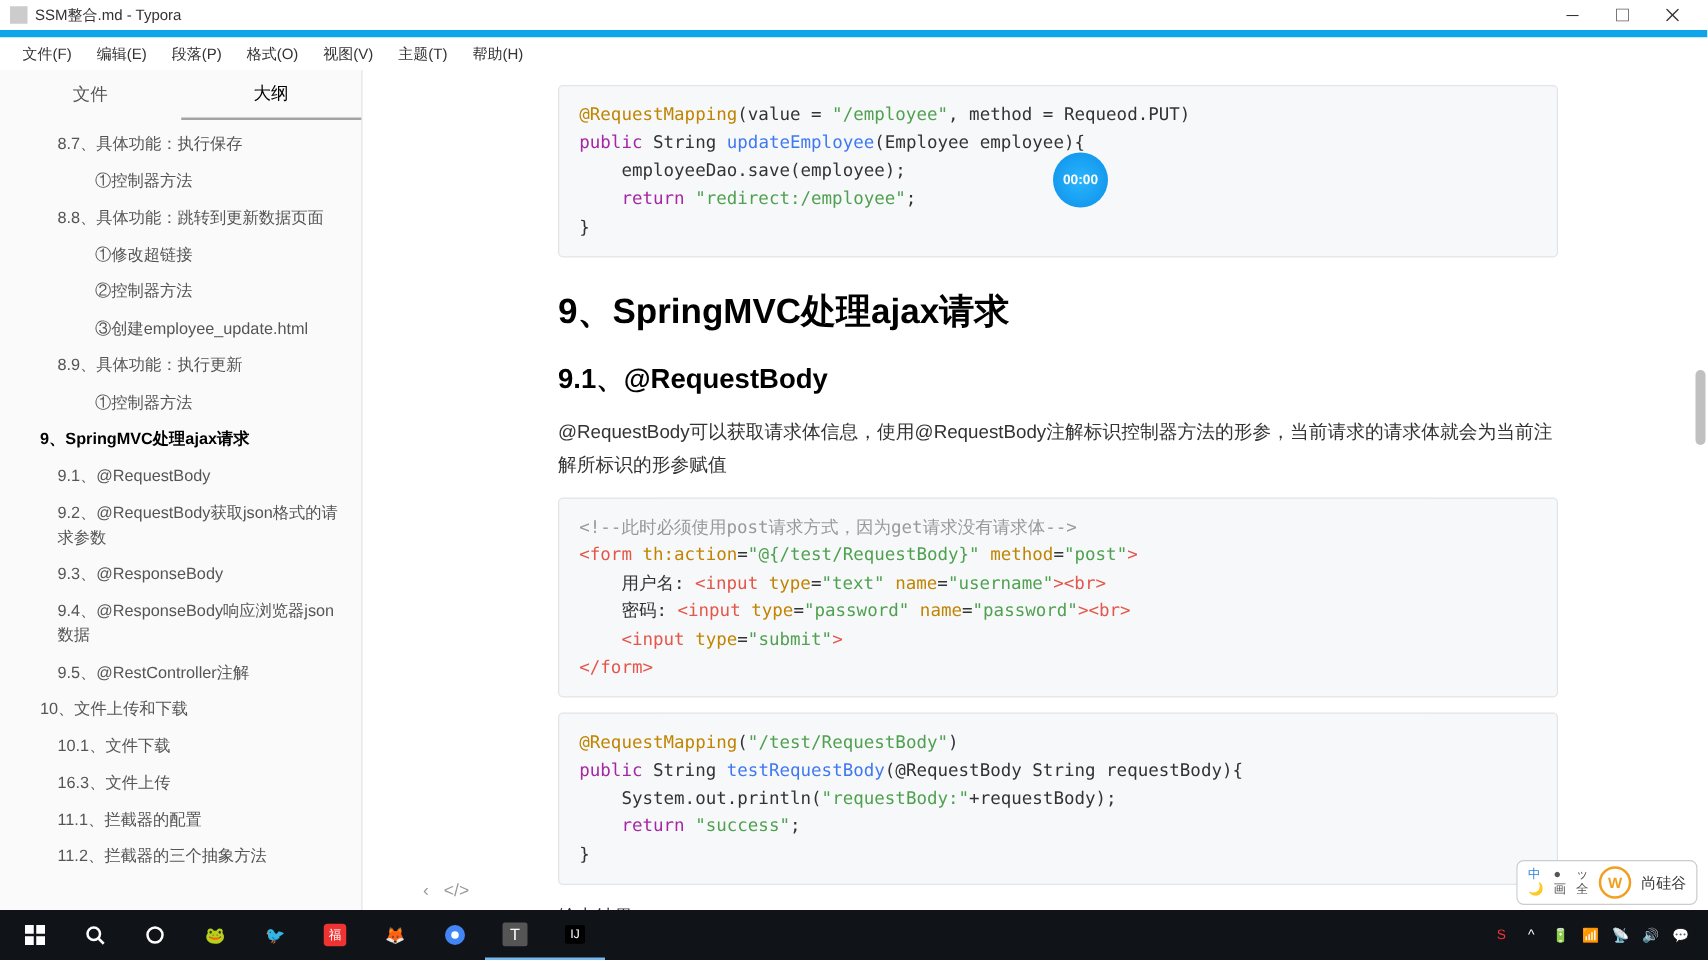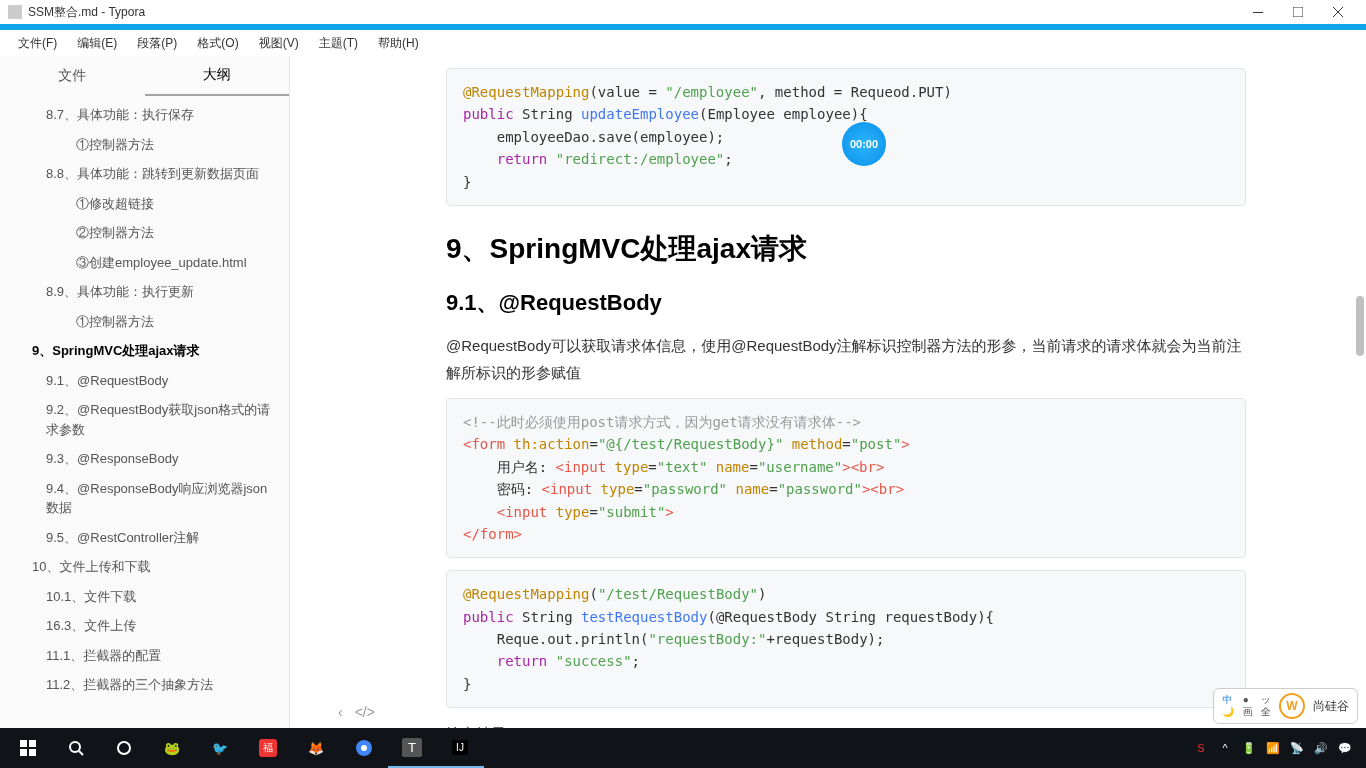--- a/index.html
+++ b/index.html
@@ -123,21 +123,21 @@
 
 <div class="codeblock"><span class="kw-gray">&lt;!--此时必须使用post请求方式，因为get请求没有请求体--&gt;</span>
 <span class="kw-red">&lt;form </span><span class="kw-orange">th:action</span><span>=</span><span class="kw-green">"@{/test/RequestBody}"</span><span class="kw-orange"> method</span><span>=</span><span class="kw-green">"post"</span><span class="kw-red">&gt;</span>
 <span>    用户名: </span><span class="kw-red">&lt;input </span><span class="kw-orange">type</span><span>=</span><span class="kw-green">"text"</span><span class="kw-orange"> name</span><span>=</span><span class="kw-green">"username"</span><span class="kw-red">&gt;&lt;br&gt;</span>
 <span>    密码: </span><span class="kw-red">&lt;input </span><span class="kw-orange">type</span><span>=</span><span class="kw-green">"password"</span><span class="kw-orange"> name</span><span>=</span><span class="kw-green">"password"</span><span class="kw-red">&gt;&lt;br&gt;</span>
 <span>    </span><span class="kw-red">&lt;input </span><span class="kw-orange">type</span><span>=</span><span class="kw-green">"submit"</span><span class="kw-red">&gt;</span>
 <span class="kw-red">&lt;/form&gt;</span></div>
 
 <div class="codeblock"><span class="kw-orange">@RequestMapping</span><span>(</span><span class="kw-green">"/test/RequestBody"</span><span>)</span>
 <span class="kw-purple">public</span><span> String </span><span class="kw-blue">testRequestBody</span><span>(@RequestBody String requestBody){</span>
-<span>    Reque.out.println(</span><span class="kw-green">"requestBody:"</span><span>+requestBody);</span>
+<span>    System.out.println(</span><span class="kw-green">"requestBody:"</span><span>+requestBody);</span>
 <span class="kw-purple">    return </span><span class="kw-green">"success"</span><span>;</span>
 <span>}</span></div>
 
       <div class="para">输出结果：</div>
 
     </div>
 
     <div class="float-badge">00:00</div>
     <div class="bottom-tools">
       <span>‹</span>

